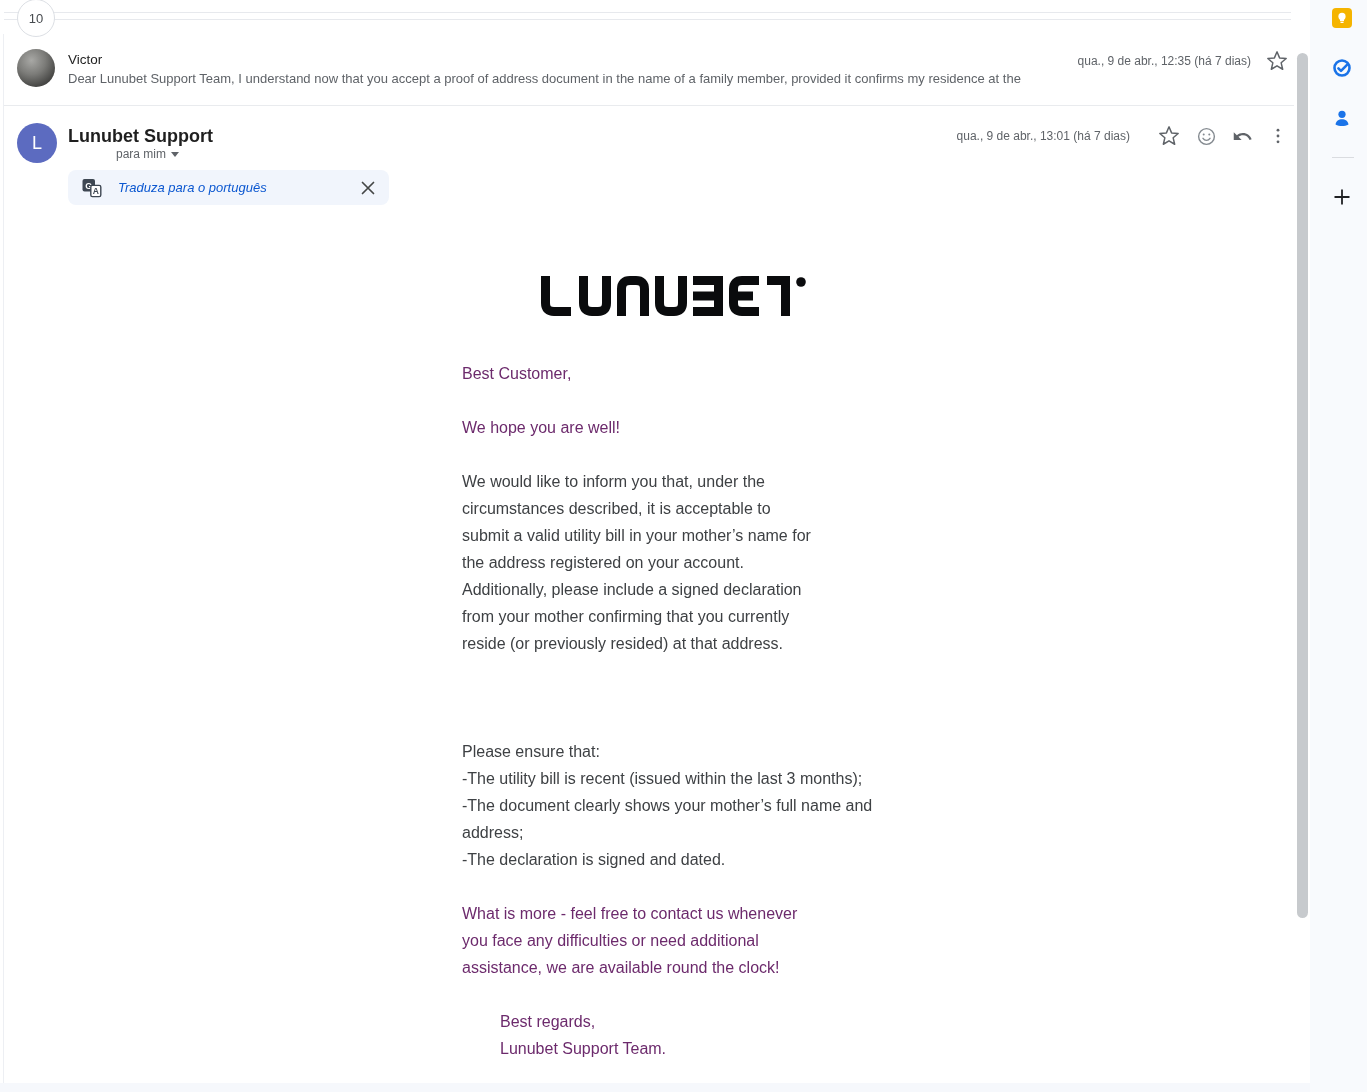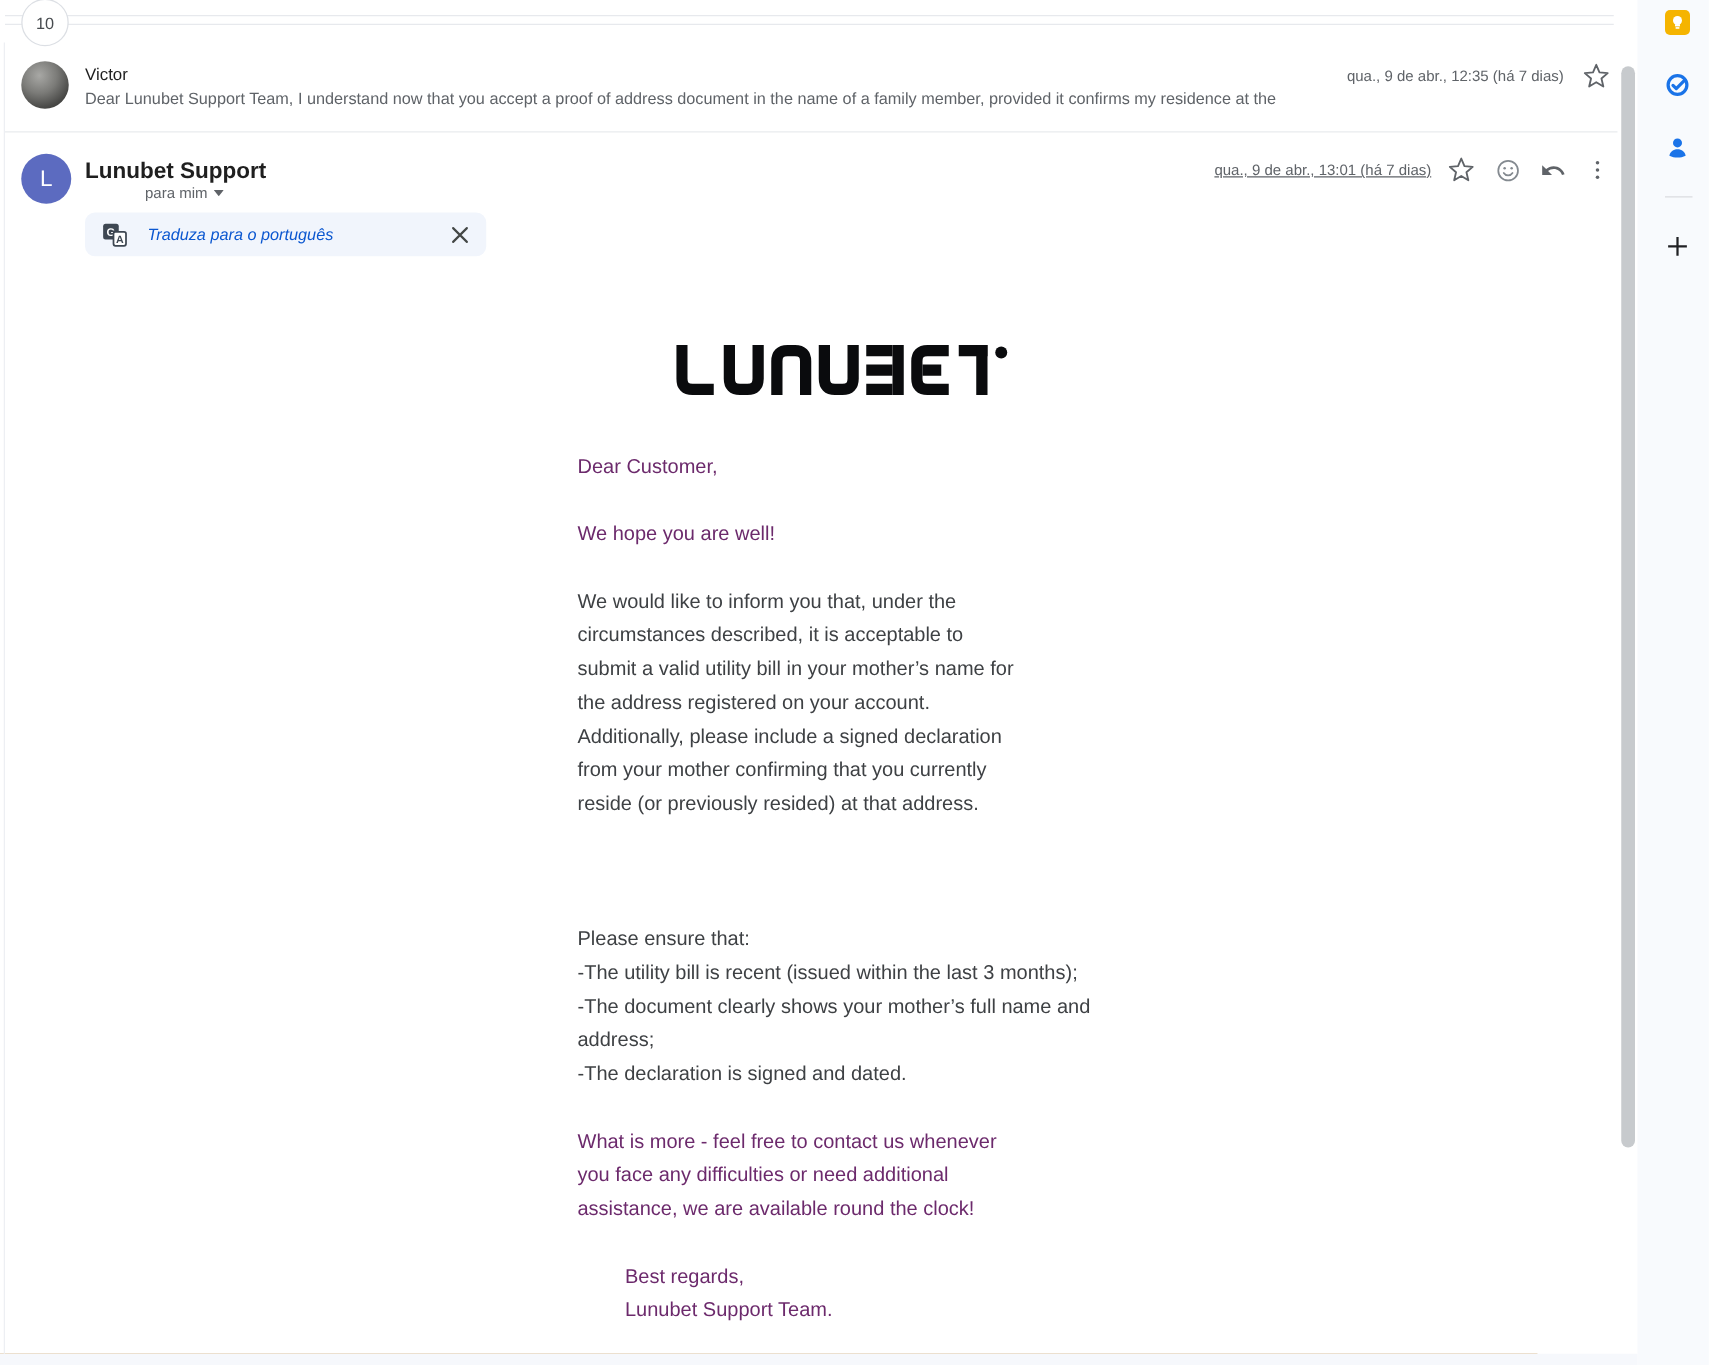--- a/index.html
+++ b/index.html
@@ -1,18 +1,18 @@
 <!DOCTYPE html>
 <html><head>
 <meta charset="utf-8">
 <style>
   * { margin:0; padding:0; box-sizing:border-box; }
   html,body { width:1367px; height:1092px; }
   body { font-family:"Liberation Sans", sans-serif; background:#ffffff; overflow:hidden; }
-  .stage { position:relative; width:1230px; height:1092px; background:#a16207; }
+  .stage { position:relative; width:1230px; height:1092px; background:#8b5cf6; }
 
   
   .thread { position:absolute; left:0; top:0; width:1294px; height:1083px; background:#fff; }
   .card-edge { position:absolute; left:3px; top:34px; width:1px; height:1049px; background:#edeff3; }
   .tline { position:absolute; left:4px; width:1287px; height:1px; background:#e7e9ed; }
   .tline.l1 { top:12px; }
   .tline.l2 { top:19px; }
   .badge10 { position:absolute; left:17px; top:-1px; width:38px; height:38px; border-radius:50%;
              background:#fff; border:1px solid #dcdfe4; z-index:3; display:flex; align-items:center;
              justify-content:center; font-size:13px; color:#474b4f; }
@@ -28,21 +28,21 @@
 
   .h-divider { position:absolute; left:4px; top:105px; width:1290px; height:1px; background:#e9ebee; }
 
   
   .row-open { position:absolute; left:0; top:110px; width:1294px; height:62px; }
   .avatar-letter { position:absolute; left:17px; top:13px; width:40px; height:40px; border-radius:50%;
                    background:#5c6bc0; color:#fff; display:flex; align-items:center; justify-content:center;
                    font-size:18px; }
   .o-sender { position:absolute; left:68px; top:16px; font-size:18px; font-weight:bold; color:#1f1f1f; }
   .o-to { position:absolute; left:68px; top:37px; font-size:12px; color:#5f6368; display:flex; align-items:center; gap:5px;margin-left:48px; }
-  .o-date { position:absolute; right:149px; top:19px; font-size:12px; color:#5f6368; white-space:nowrap;text-decoration:underline; }
+  .o-date { position:absolute; right:164px; top:19px; font-size:12px; color:#5f6368; white-space:nowrap; }
   .hicon { position:absolute; top:14px; width:24px; height:24px; display:flex; align-items:center; justify-content:center; cursor:pointer; }
   .hicon.star { left:1157px; }
   .hicon.emoji { left:1194px; }
   .hicon.reply { left:1230px; }
   .hicon.more { left:1266px; }
 
   
   .translate-chip { position:absolute; left:68px; top:170px; width:321px; height:35px; background:#f1f5fc;
                     border-radius:8px; display:flex; align-items:center; padding:0 12px; }
   .translate-chip .glyph { width:20px; height:20px; margin-left:2px; }
@@ -160,21 +160,21 @@
               <path d="M152 35.5 H173"></path>
               <path d="M177.5 0 V40"></path>
             <path d="M218 4.5 H201 Q192.5 4.5 192.5 13 V27 Q192.5 35.5 201 35.5 H218"></path>
               <path d="M197 20 H212"></path>
             <path d="M226 4.5 H249"></path>
               <path d="M244.5 0 V40"></path>
           </g>
           <circle cx="260" cy="6" r="4.8" fill="#0a0b0d"></circle>
         </svg>
       </div>
-      <p class="purple">Dear Customer,</p>
+      <p class="purple">Best Customer,</p>
       <p class="purple">We hope you are well!</p>
       <p>We would like to inform you that, under the
 circumstances described, it is acceptable to
 submit a valid utility bill in your mother’s name for
 the address registered on your account.
 Additionally, please include a signed declaration
 from your mother confirming that you currently
 reside (or previously resided) at that address.</p>
       <p class="ensure">
         </p>

